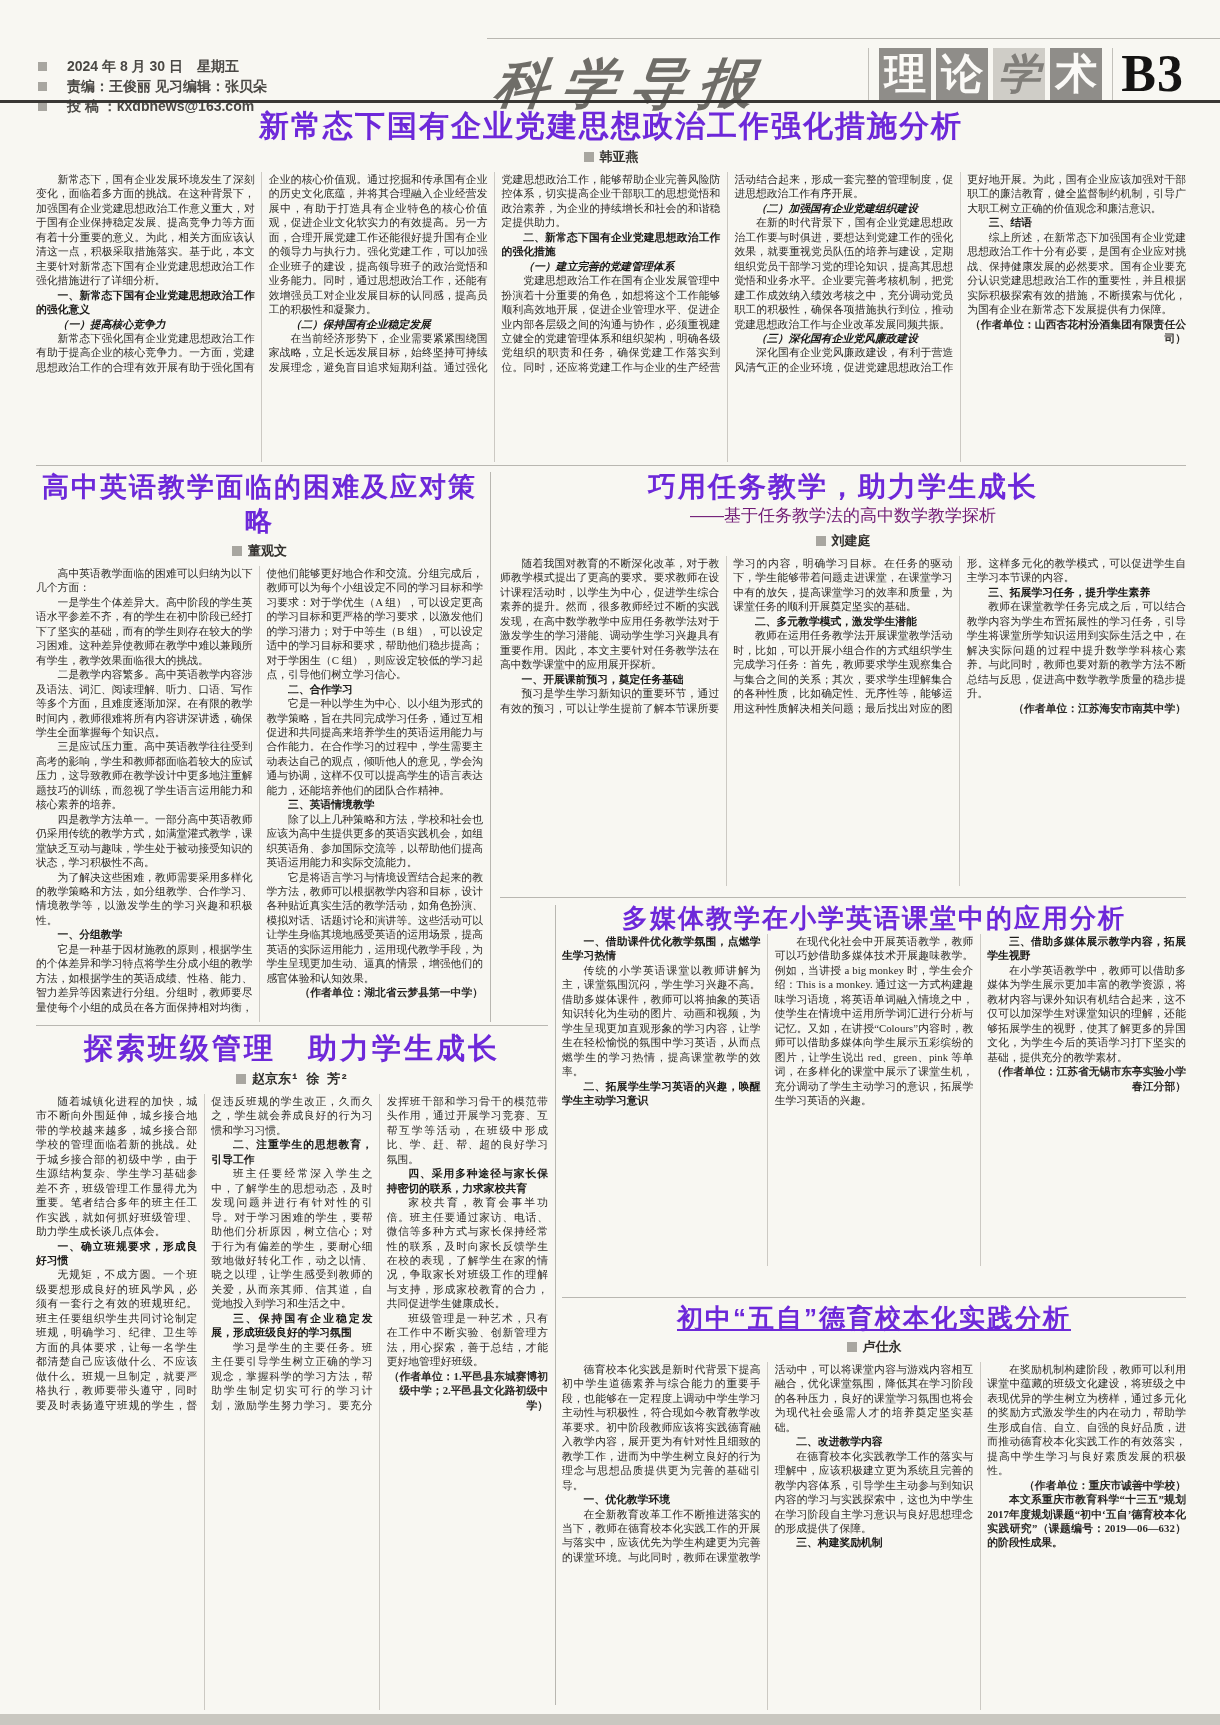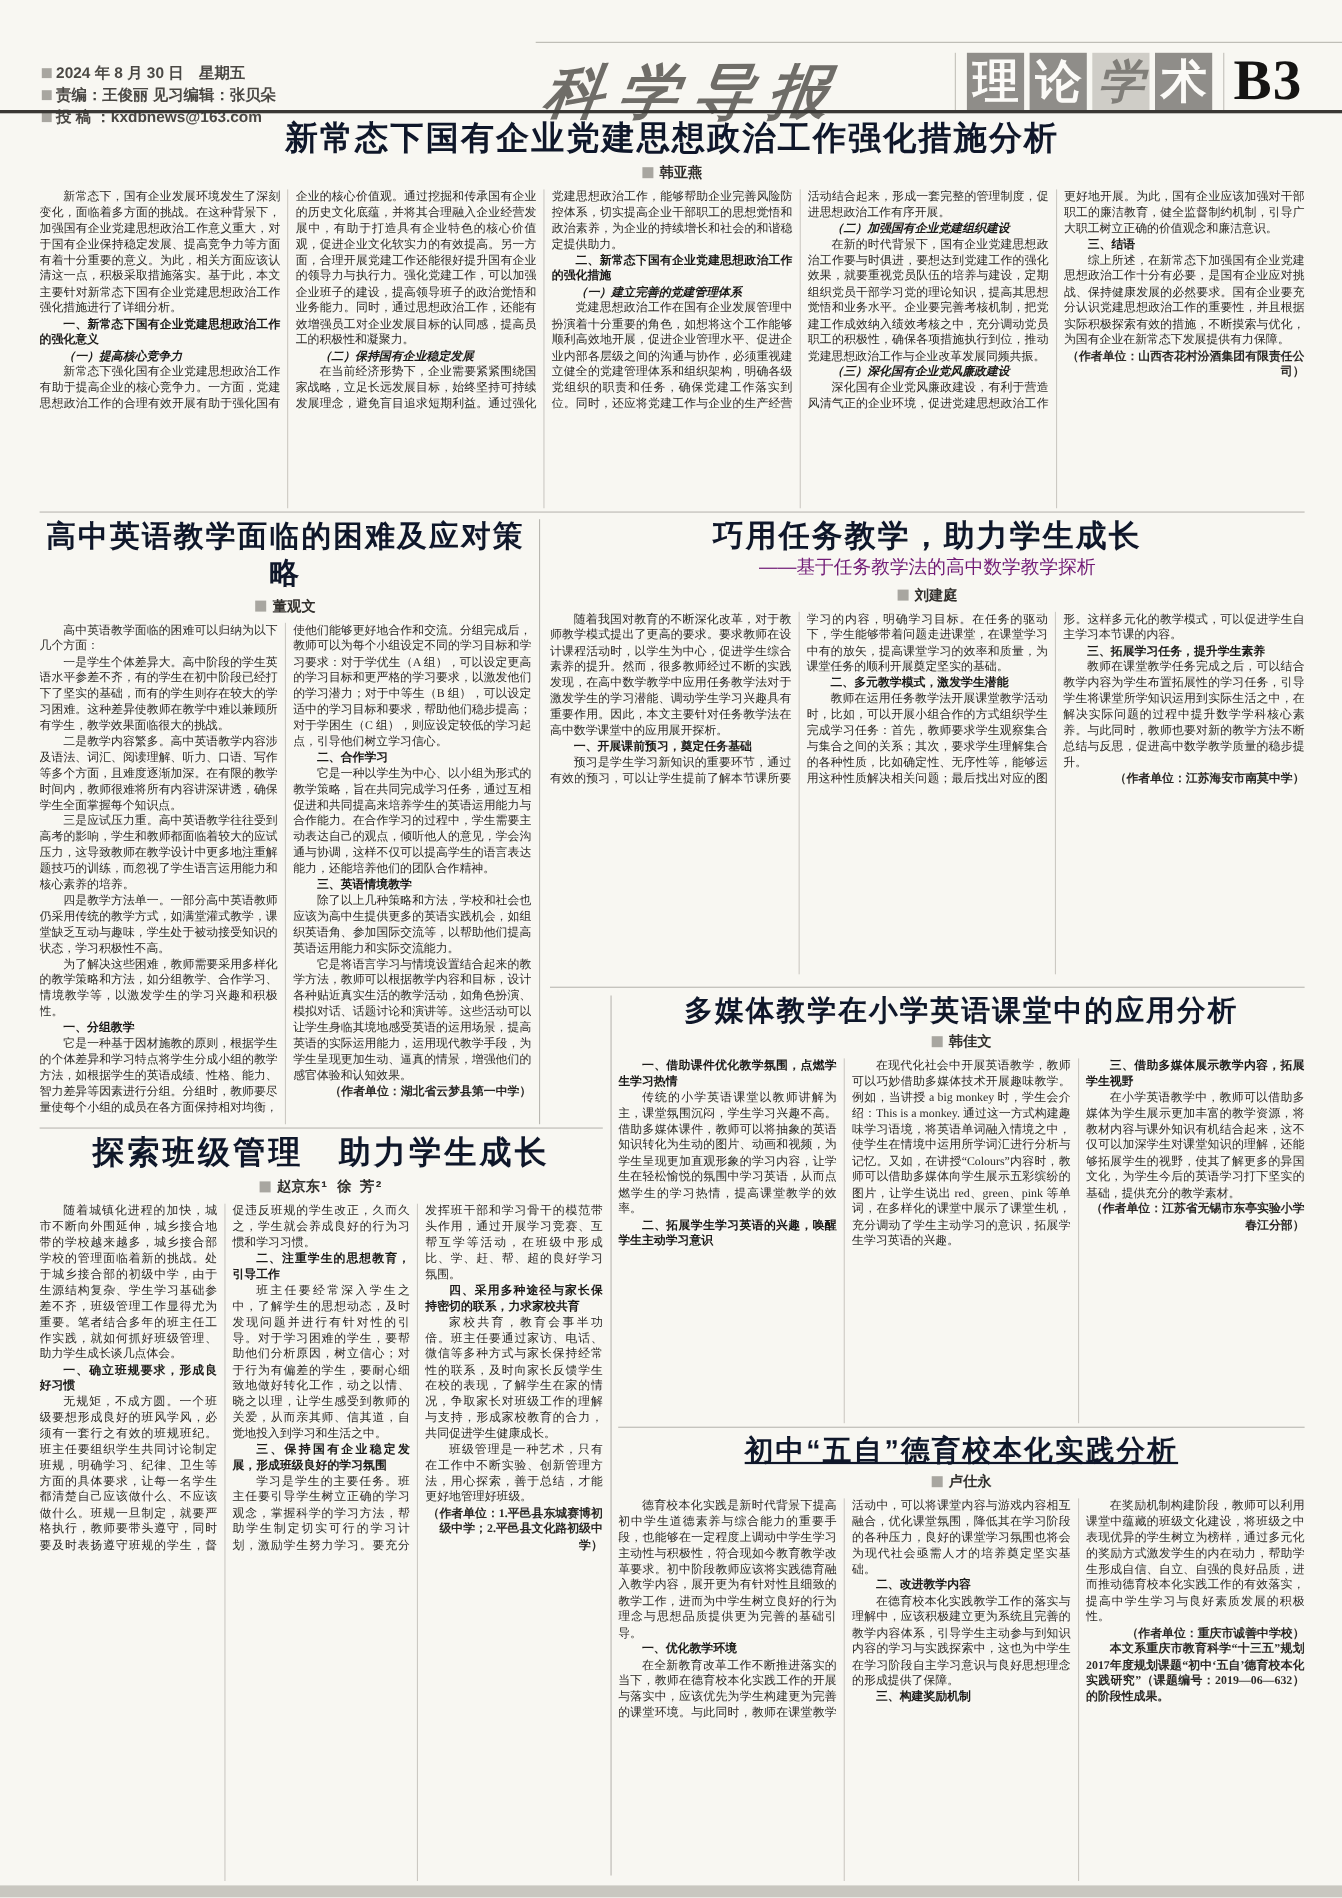--- a/index.html
+++ b/index.html
@@ -1,40 +1,40 @@
 <!DOCTYPE html>
 <html><head>
 <meta charset="utf-8">
 <style>
   html,body{margin:0;padding:0;background:#e8e6e0;}
   .page{position:relative;width:1220px;height:1725px;background:#f8f7f2;margin:0 auto;overflow:hidden;
         font-family:"Liberation Serif","DejaVu Serif",serif;color:#23211e;}
   
   .masthead-topline{position:absolute;left:487px;top:38px;width:733px;height:1px;background:#b9b7b1;}
   .header-left{position:absolute;left:38px;top:56px;width:330px;}
-  .header-left .hl{display:flex;align-items:center;gap:4px;font-family:"Liberation Sans","DejaVu Sans",sans-serif;
+  .header-left .hl{display:flex;align-items:center;gap:20px;font-family:"Liberation Sans","DejaVu Sans",sans-serif;
         font-size:14px;font-weight:bold;color:#4a4844;line-height:20px;white-space:nowrap;}
   .sq{display:inline-block;width:9px;height:9px;background:#a8a6a0;flex:0 0 auto;}
   .masthead{position:absolute;left:495px;top:48px;font-family:"DejaVu Serif","Liberation Serif",serif;
         font-size:54px;font-weight:bold;font-style:italic;color:#6f6d68;letter-spacing:14px;
         transform:skewX(-8deg);white-space:nowrap;}
   .banner{position:absolute;right:36px;top:44px;display:flex;align-items:center;gap:8px;}
   .banner .tiles{display:flex;gap:5px;border-left:1px solid #c2c0ba;border-right:1px solid #c2c0ba;padding:0 10px;}
   .tile{width:52px;height:52px;background:#8f8d89;color:#fbfaf7;font-family:"Liberation Sans","DejaVu Sans",sans-serif;
         font-size:42px;font-weight:bold;line-height:52px;text-align:center;}
   .tile.callig{background:#cfcdc7;color:#807e79;font-family:"DejaVu Serif",serif;font-style:italic;}
   .pageno{font-family:"Liberation Serif","DejaVu Serif",serif;font-size:52px;font-weight:bold;color:#151413;letter-spacing:1px;}
   .black-rule{position:absolute;left:0;top:100px;width:1220px;height:3px;background:#3a3835;}
   .bottom-band{position:absolute;left:0;top:1714px;width:1220px;height:11px;background:#c9c7c0;}
   
   .hrule{position:absolute;height:1px;background:#b9b7b1;}
   .vrule{position:absolute;width:1px;background:#b9b7b1;}
   
   .article{position:absolute;overflow:hidden;}
-  .a-title{font-family:"Liberation Sans","DejaVu Sans",sans-serif;font-weight:bold;color:#0f172a;
+  .a-title{font-family:"Liberation Sans","DejaVu Sans",sans-serif;font-weight:bold;color:#6d28d9;
         text-align:center;letter-spacing:2px;}
   .a-sub{font-family:"Liberation Sans","DejaVu Sans",sans-serif;color:#701a75;text-align:center;}
   .byline{font-family:Liberation Mono, monospace;font-size:13px;font-weight:bold;
         color:#33312e;text-align:center;margin:4px 0 6px;}
   .byline .sq{width:10px;height:10px;vertical-align:-1px;margin-right:6px;}
   .body-cols{column-gap:14px;column-rule:1px solid #ccc9c3;font-size:10.8px;line-height:1.34;
         text-align:justify;color:#2c2a27;overflow:hidden;}
   .body-cols p{margin:0;text-indent:2em;}
   .body-cols p.h{font-weight:bold;font-family:"Liberation Sans","DejaVu Sans",sans-serif;font-size:10.8px;color:#1c1b19;}
   .body-cols p.hs{font-weight:bold;font-style:italic;color:#1c1b19;}
@@ -144,23 +144,20 @@
         <p class="h">三、拓展学习任务，提升学生素养</p>
         <p>教师在课堂教学任务完成之后，可以结合教学内容为学生布置拓展性的学习任务，引导学生将课堂所学知识运用到实际生活之中，在解决实际问题的过程中提升数学学科核心素养。与此同时，教师也要对新的教学方法不断总结与反思，促进高中数学教学质量的稳步提升。</p>
         <p class="attr">（作者单位：江苏海安市南莫中学）</p>
       </div>
   </div>
 
   <div class="hrule" style="left:500px;top:897px;width:686px;"></div>
 
   <div class="article" style="left:562px;top:902px;width:624px;height:392px;">
     <div class="a-title" style="font-size:26px;line-height:32px;">多媒体教学在小学英语课堂中的应用分析</div>
-    <div class="byline">
-      <span class="sq"></span><span>韩佳文</span>
-    </div>
     <div class="body-cols" style="column-count:3;height:332px;">
         <p class="h">一、借助课件优化教学氛围，点燃学生学习热情</p>
         <p>传统的小学英语课堂以教师讲解为主，课堂氛围沉闷，学生学习兴趣不高。借助多媒体课件，教师可以将抽象的英语知识转化为生动的图片、动画和视频，为学生呈现更加直观形象的学习内容，让学生在轻松愉悦的氛围中学习英语，从而点燃学生的学习热情，提高课堂教学的效率。</p>
         <p class="h">二、拓展学生学习英语的兴趣，唤醒学生主动学习意识</p>
         <p>在现代化社会中开展英语教学，教师可以巧妙借助多媒体技术开展趣味教学。例如，当讲授 a big monkey 时，学生会介绍：This is a monkey. 通过这一方式构建趣味学习语境，将英语单词融入情境之中，使学生在情境中运用所学词汇进行分析与记忆。又如，在讲授“Colours”内容时，教师可以借助多媒体向学生展示五彩缤纷的图片，让学生说出 red、green、pink 等单词，在多样化的课堂中展示了课堂生机，充分调动了学生主动学习的意识，拓展学生学习英语的兴趣。</p>
         <p class="h">三、借助多媒体展示教学内容，拓展学生视野</p>
         <p>在小学英语教学中，教师可以借助多媒体为学生展示更加丰富的教学资源，将教材内容与课外知识有机结合起来，这不仅可以加深学生对课堂知识的理解，还能够拓展学生的视野，使其了解更多的异国文化，为学生今后的英语学习打下坚实的基础，提供充分的教学素材。</p>
         <p class="attr">（作者单位：江苏省无锡市东亭实验小学春江分部）</p>
       </div>
   </div>

